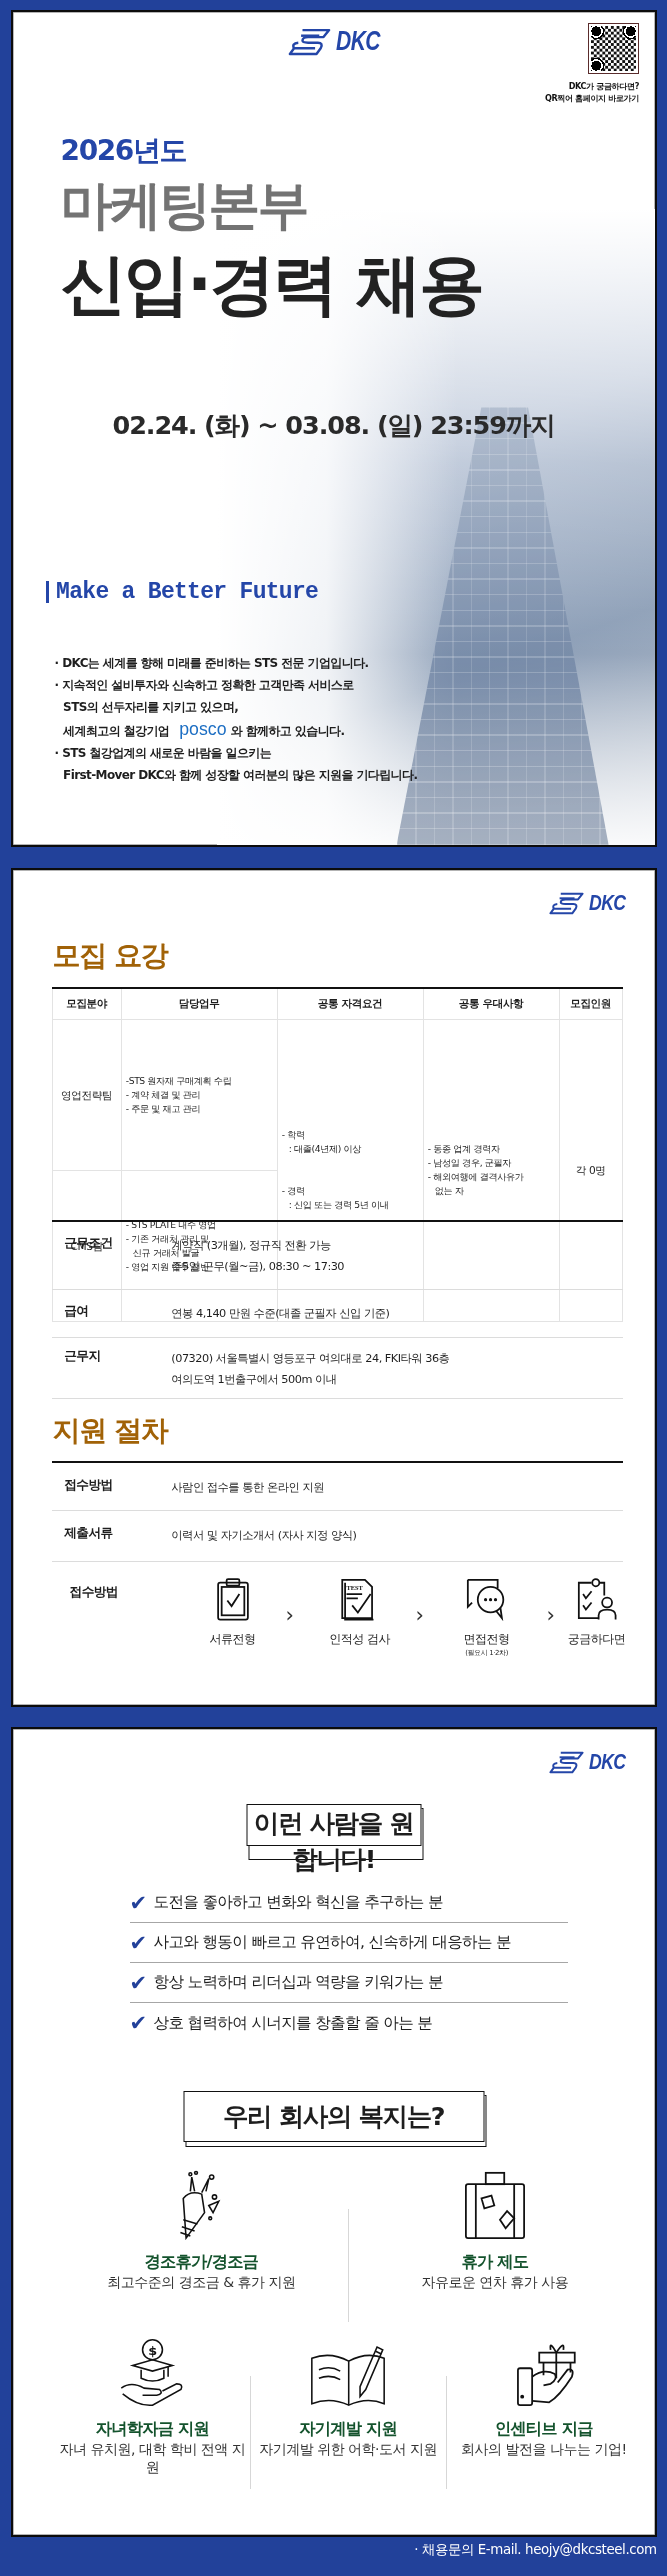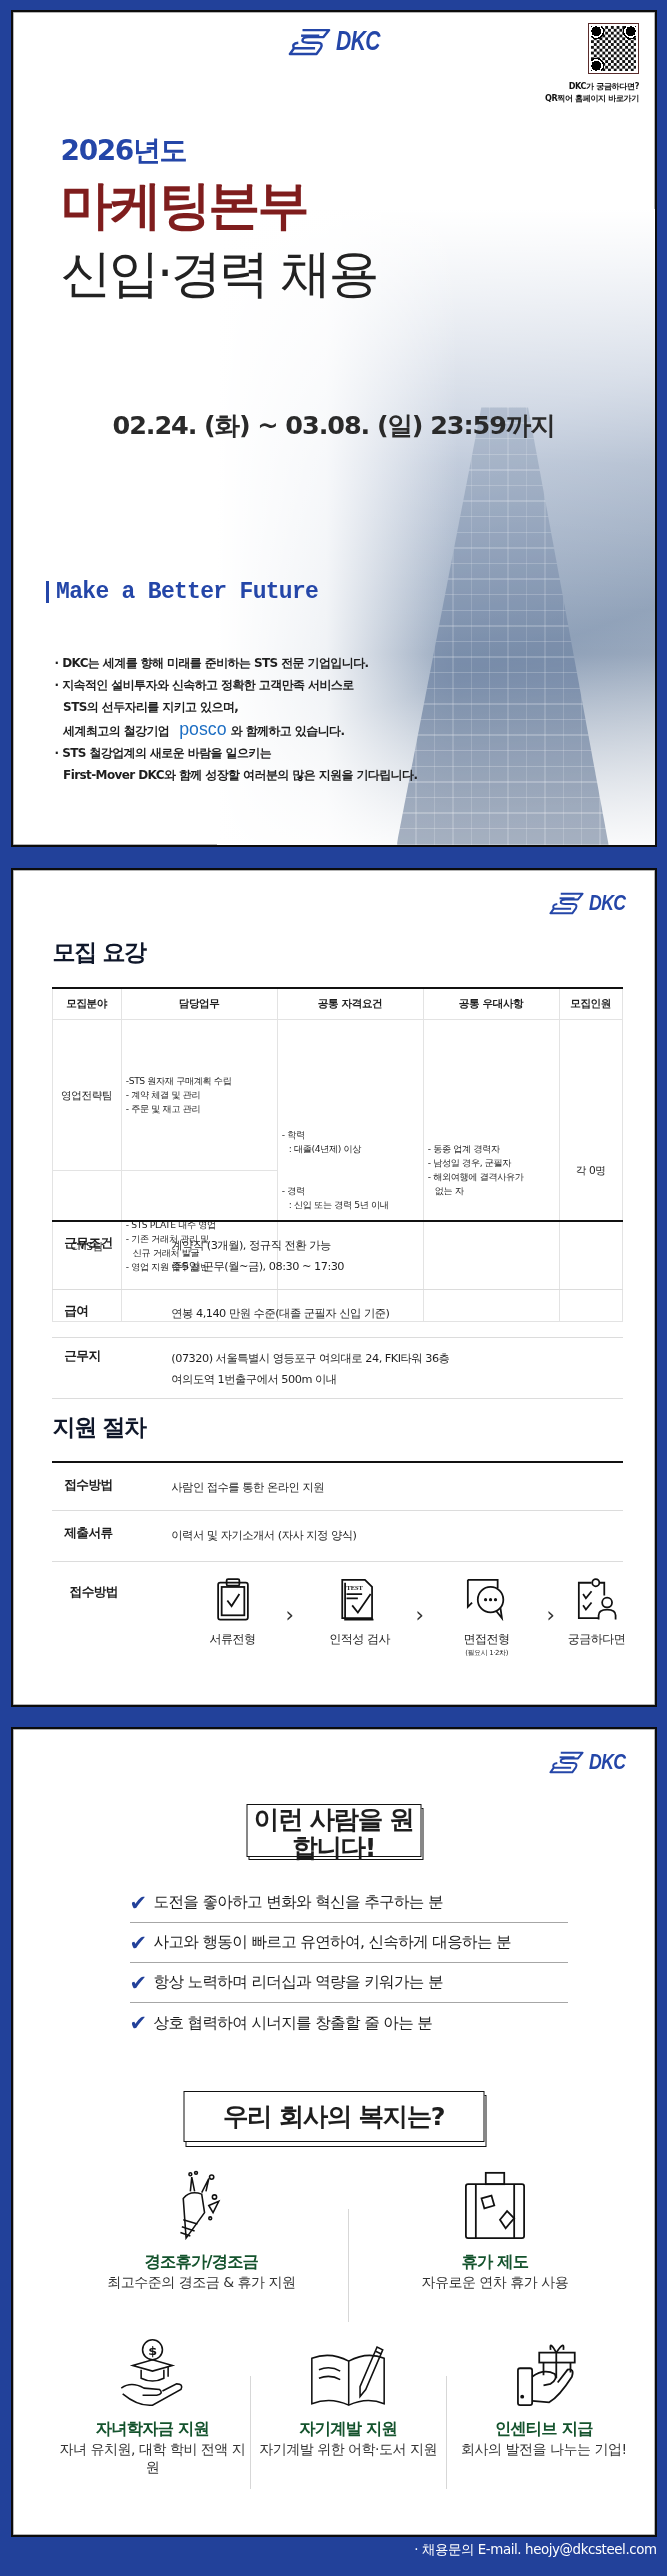--- a/index.html
+++ b/index.html
@@ -30,34 +30,34 @@
     clip-path: polygon(40% 0, 62% 0, 100% 100%, 0 100%); opacity: 0.75; }
   .qr { position: absolute; right: 15.6px; top: 11.3px; width: 51px; height: 51px; border: 1.4px solid #5a2c2c; background: #fff; padding: 2.1px; }
   .qr-grid { width: 100%; height: 100%;
     background:
       radial-gradient(circle at 12% 12%, #000 0 5px, #fff 5px 6.4px, #000 6.4px 7.8px, transparent 7.8px),
       radial-gradient(circle at 88% 12%, #000 0 5px, #fff 5px 6.4px, #000 6.4px 7.8px, transparent 7.8px),
       radial-gradient(circle at 12% 88%, #000 0 5px, #fff 5px 6.4px, #000 6.4px 7.8px, transparent 7.8px),
       repeating-conic-gradient(#111 0 25%, #fff 0 50%) 0 0/5.7px 5.7px; }
   .qr-caption { position: absolute; right: 15.6px; top: 68px; text-align: right; font-size: 8.1px; font-weight: bold; line-height: 12px; color: #111; letter-spacing: -0.4px; }
   .hero-year { position: absolute; left: 48px; top: 120px; font-size: 28px; font-weight: bold; color: #2446a8; letter-spacing: -1.4px; }
-  .hero-title { position: absolute; left: 48px; top: 159px; font-size: 52px; font-weight: bold; color: #7f1d1d; letter-spacing: -2.8px; }
-  .hero-sub { position: absolute; left: 48px; top: 228px; font-size: 51px; font-weight: normal; color: #222; letter-spacing: -2.8px; }
+  .hero-title { position: absolute; left: 48px; top: 159px; font-size: 52px; font-weight: bold; color: #737373; letter-spacing: -2.8px; }
+  .hero-sub { position: absolute; left: 48px; top: 228px; font-size: 66px; font-weight: bold; color: #222; letter-spacing: -2.8px; }
   .hero-date { position: absolute; left: 0; width: 100%; top: 396px; text-align: center; font-size: 25.5px; font-weight: bold; color: #2a2a2a; letter-spacing: -1.1px; }
   .slogan { position: absolute; left: 33px; top: 567px; display: flex; align-items: center; gap: 7px; }
   .slogan-bar { width: 3.5px; height: 22.6px; background: #2446a8; }
   .slogan-text { font-size: 23px; font-weight: bold; color: #2446a8; letter-spacing: -0.7px; font-family: Liberation Mono, monospace; }
   .intro { position: absolute; left: 42px; top: 640px; font-size: 12px; font-weight: bold; line-height: 22px; color: #1e1e1e; letter-spacing: -0.6px; }
   .intro .ind { padding-left: 8.5px; }
   .posco { font-family: "Liberation Sans", sans-serif; font-weight: normal; color: #1c6ec3; font-size: 17.7px; letter-spacing: 0; margin: 0 4.2px 0 10px; }
 
   
   #card2 .logo, #card3 .logo { right: 18.4px; top: 20px; }
   #card2 .logo .logo-text, #card3 .logo .logo-text { font-size: 22.6px; }
-  .sec-title { position: absolute; left: 40px; font-size: 23px; font-weight: bold; color: #0f172a; letter-spacing: -1.4px; }
+  .sec-title { position: absolute; left: 40px; font-size: 28px; font-weight: bold; color: #a16207; letter-spacing: -1.4px; }
   table.recruit { position: absolute; left: 39px; top: 117px; width: 571px; border-collapse: collapse; border-top: 2.8px solid #111; font-size: 9.2px; letter-spacing: -0.4px; }
   table.recruit th { height: 31px; font-size: 10.6px; font-weight: bold; border: 0.7px solid #e3e3e3; border-top: none; text-align: center; margin-left: 28px; }
   table.recruit td { border: 0.7px solid #e3e3e3; padding: 4.2px; vertical-align: middle; line-height: 14px; }
   table.recruit td.c { text-align: center; font-size: 10.6px; }
   table.recruit tr.r { height: 151px; }
   .info { position: absolute; left: 39px; width: 571px; border-top: 2.8px solid #111; }
   .info-row { display: flex; border-bottom: 1.4px solid #dcdcdc; padding: 0 12.7px; }
   .info-label { width: 107px; font-size: 12.7px; font-weight: bold; letter-spacing: -0.6px; }
   .info-val { font-size: 11.3px; letter-spacing: -0.5px; line-height: 21px; }
   .steps { position: absolute; left: 57px; top: 707px; width: 552px; height: 106px; }
@@ -284,21 +284,21 @@
         <path d="M22 3 H60 L52 13 H30 Q22 13 22 18 Q22 21 30 21 H44 Q52 21 48 29 L42 37 H4 L10 29 H40"></path>
         <path d="M20 11 H46"></path>
           <path d="M10 29 Q6 22 16 21"></path>
       </g>
     </svg>
     <span class="logo-text">DKC</span>
   </div>
 
   <div class="boxhead" style="top:75px;width:175px;height:52px">
     <div class="back"></div>
-    <div class="front" style="height:53px;line-height:28px">이런 사람을 원합니다!</div>
+    <div class="front" style="height:42px;line-height:36px">이런 사람을 원합니다!</div>
   </div>
 
   <div class="wants">
     <div class="want">
         <span class="check">✔</span>
         <span>도전을 좋아하고 변화와 혁신을 추구하는 분</span>
       </div>
     <div class="want">
         <span class="check">✔</span>
         <span>사고와 행동이 빠르고 유연하여, 신속하게 대응하는 분</span>

